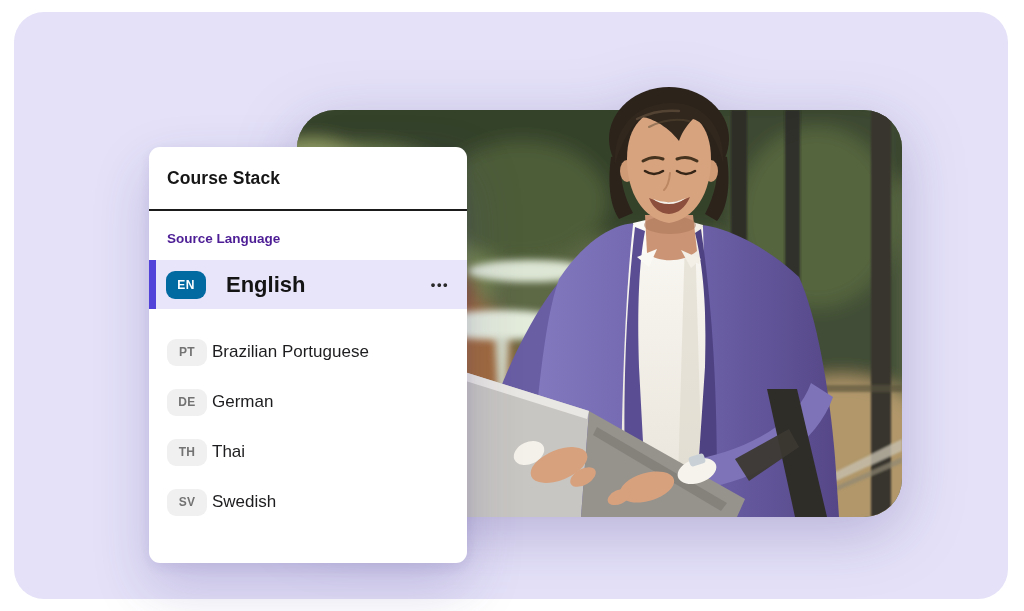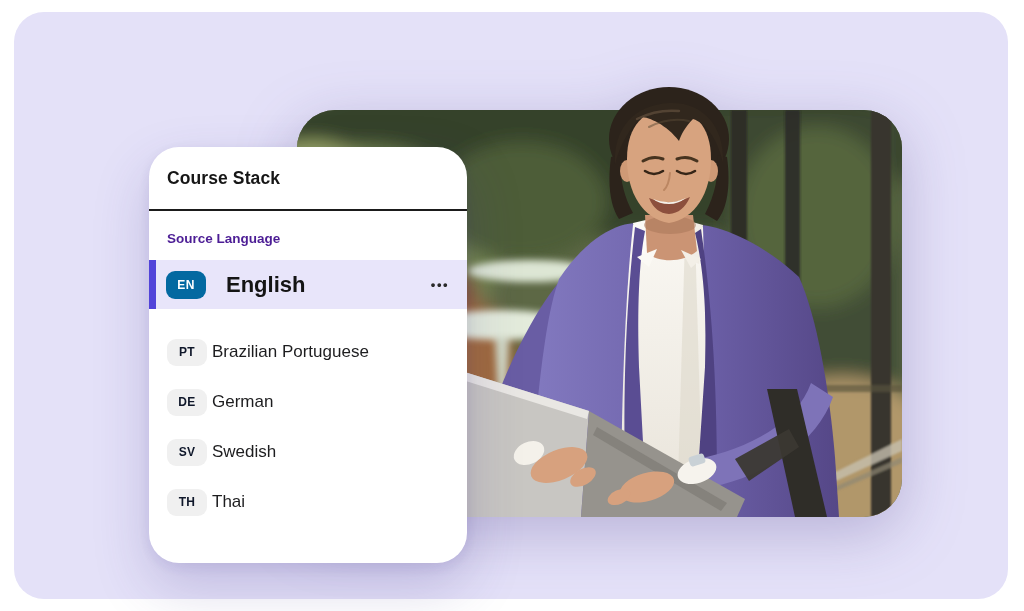--- a/index.html
+++ b/index.html
@@ -10,39 +10,39 @@
   .canvas{
     position:absolute;left:14px;top:12px;width:994px;height:587px;
     background:#E4E1F8;border-radius:30px;
   }
   .photo-svg{
     position:absolute;left:283px;top:55px;width:605px;height:450px;
     filter:drop-shadow(0 16px 30px rgba(70,55,130,.28));
   }
   .card{
     position:absolute;left:135px;top:135px;width:318px;height:416px;
-    background:#ffffff;border-radius:30px;overflow:hidden;
+    background:#ffffff;border-radius:11px;overflow:hidden;
     box-shadow:0 24px 55px rgba(70,55,140,.22), 0 4px 14px rgba(70,55,140,.10);
   }
   .card-header{height:62px;display:flex;align-items:center;padding:0 18px;border-bottom:2px solid #1b1b1b;}
   .card-title{font-size:17.5px;font-weight:700;color:#161616;letter-spacing:.1px;}
   .section-label{margin:20px 18px 0;font-size:13.5px;font-weight:600;color:#4c1d95;}
   .section-label.second{margin-top:18px;}
   .row-selected{
     margin-top:14px;height:49px;background:#E8E5FA;
     display:flex;align-items:center;position:relative;cursor:pointer;
   }
   .accent-bar{position:absolute;left:0;top:0;width:7px;height:100%;background:#5143D9;}
   .badge{
     min-width:40px;height:28px;border-radius:9px;box-sizing:border-box;
     display:flex;align-items:center;justify-content:center;
     font-size:12px;font-weight:700;letter-spacing:.3px;
   }
   .badge-dark{background:#0369a1;color:#ffffff;margin-left:17px;}
-  .badge-light{background:#F0F0F0;color:#0f172a;height:27px;}
+  .badge-light{background:#F0F0F0;color:#737373;height:27px;}
   .selected-name{margin-left:20px;font-size:22px;font-weight:700;color:#141414;text-align:right;}
   .menu-dots{
     margin-left:auto;margin-right:18px;color:#2a2a2a;
     font-size:13px;font-weight:700;letter-spacing:1.5px;cursor:pointer;
   }
   .lang-list{margin-top:18px;}
   .lang-row{height:50px;display:flex;align-items:center;padding:0 18px;cursor:pointer;}
   .lang-name{margin-left:5px;font-size:17px;font-weight:400;color:#1d1d1f;}
 </style>
 </head>
@@ -179,23 +179,23 @@
     <div class="lang-list">
       <div class="lang-row">
         <span class="badge badge-light">PT</span>
         <span class="lang-name">Brazilian Portuguese</span>
       </div>
       <div class="lang-row">
         <span class="badge badge-light">DE</span>
         <span class="lang-name">German</span>
       </div>
       <div class="lang-row">
+        <span class="badge badge-light">TH</span>
+        <span class="lang-name">Thai</span>
+      </div>
+      <div class="lang-row">
         <span class="badge badge-light">SV</span>
         <span class="lang-name">Swedish</span>
       </div>
-      <div class="lang-row">
-        <span class="badge badge-light">TH</span>
-        <span class="lang-name">Thai</span>
-      </div>
     </div>
   </div>
 
 </div>
 
 </body></html>

